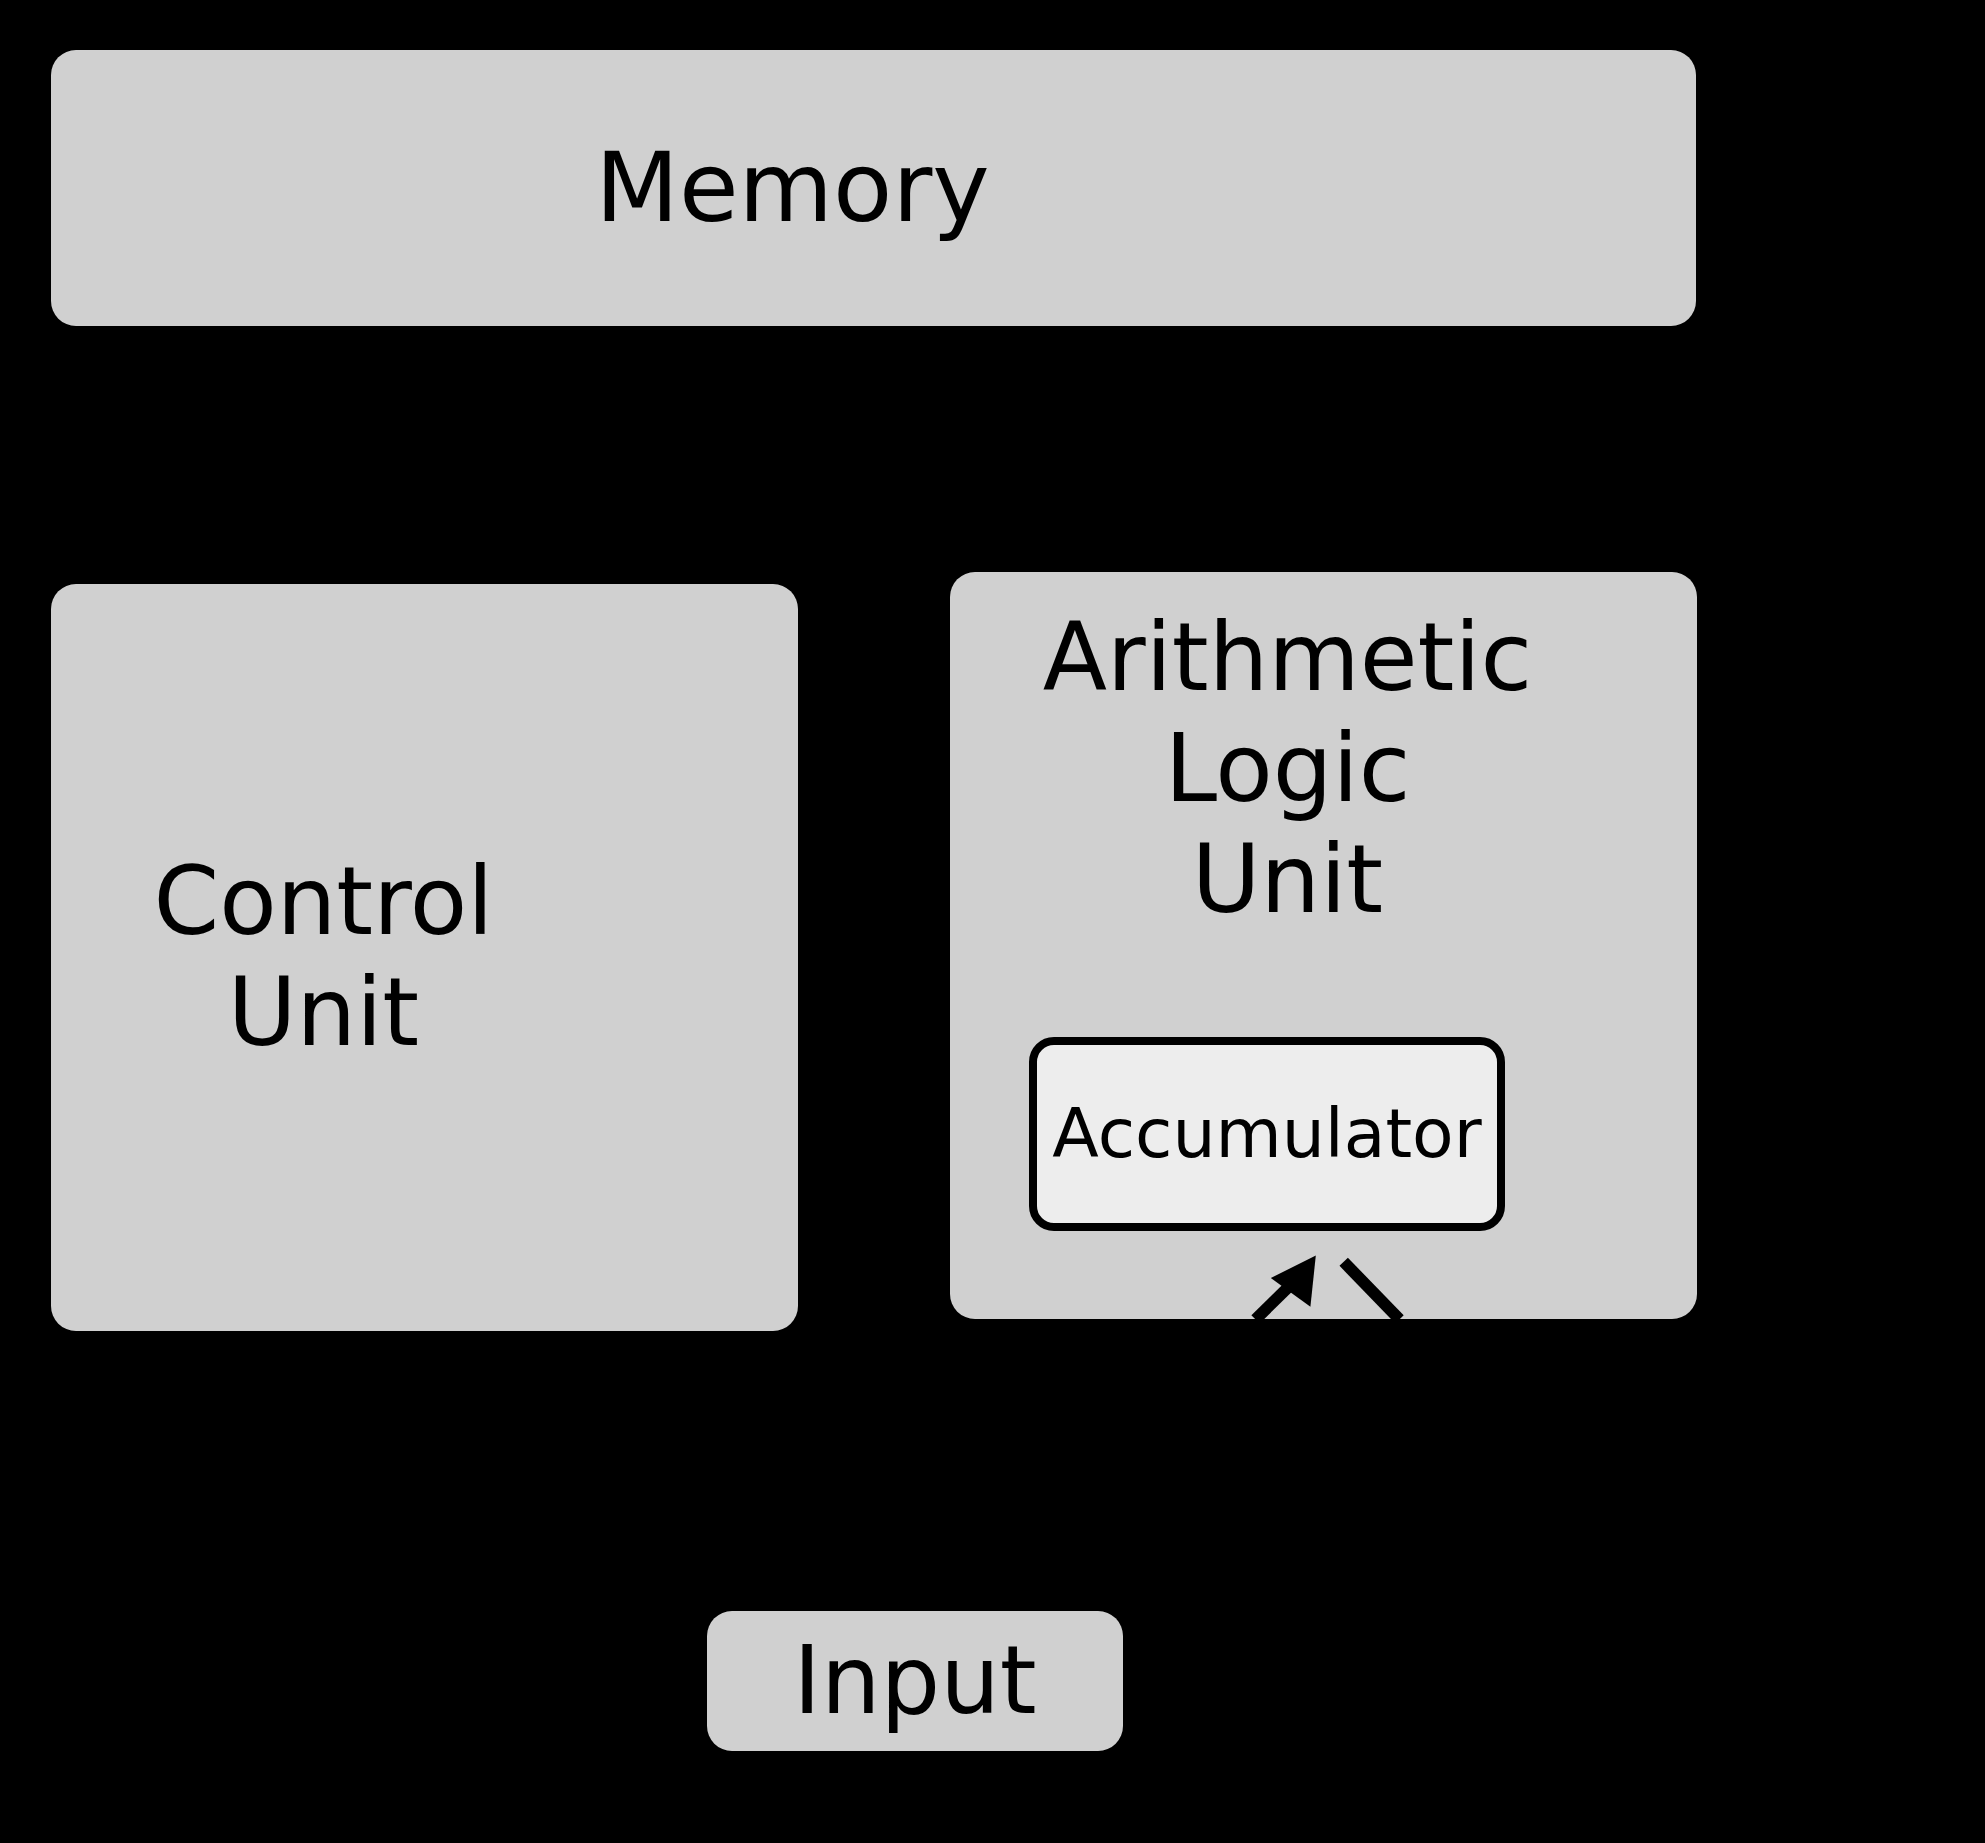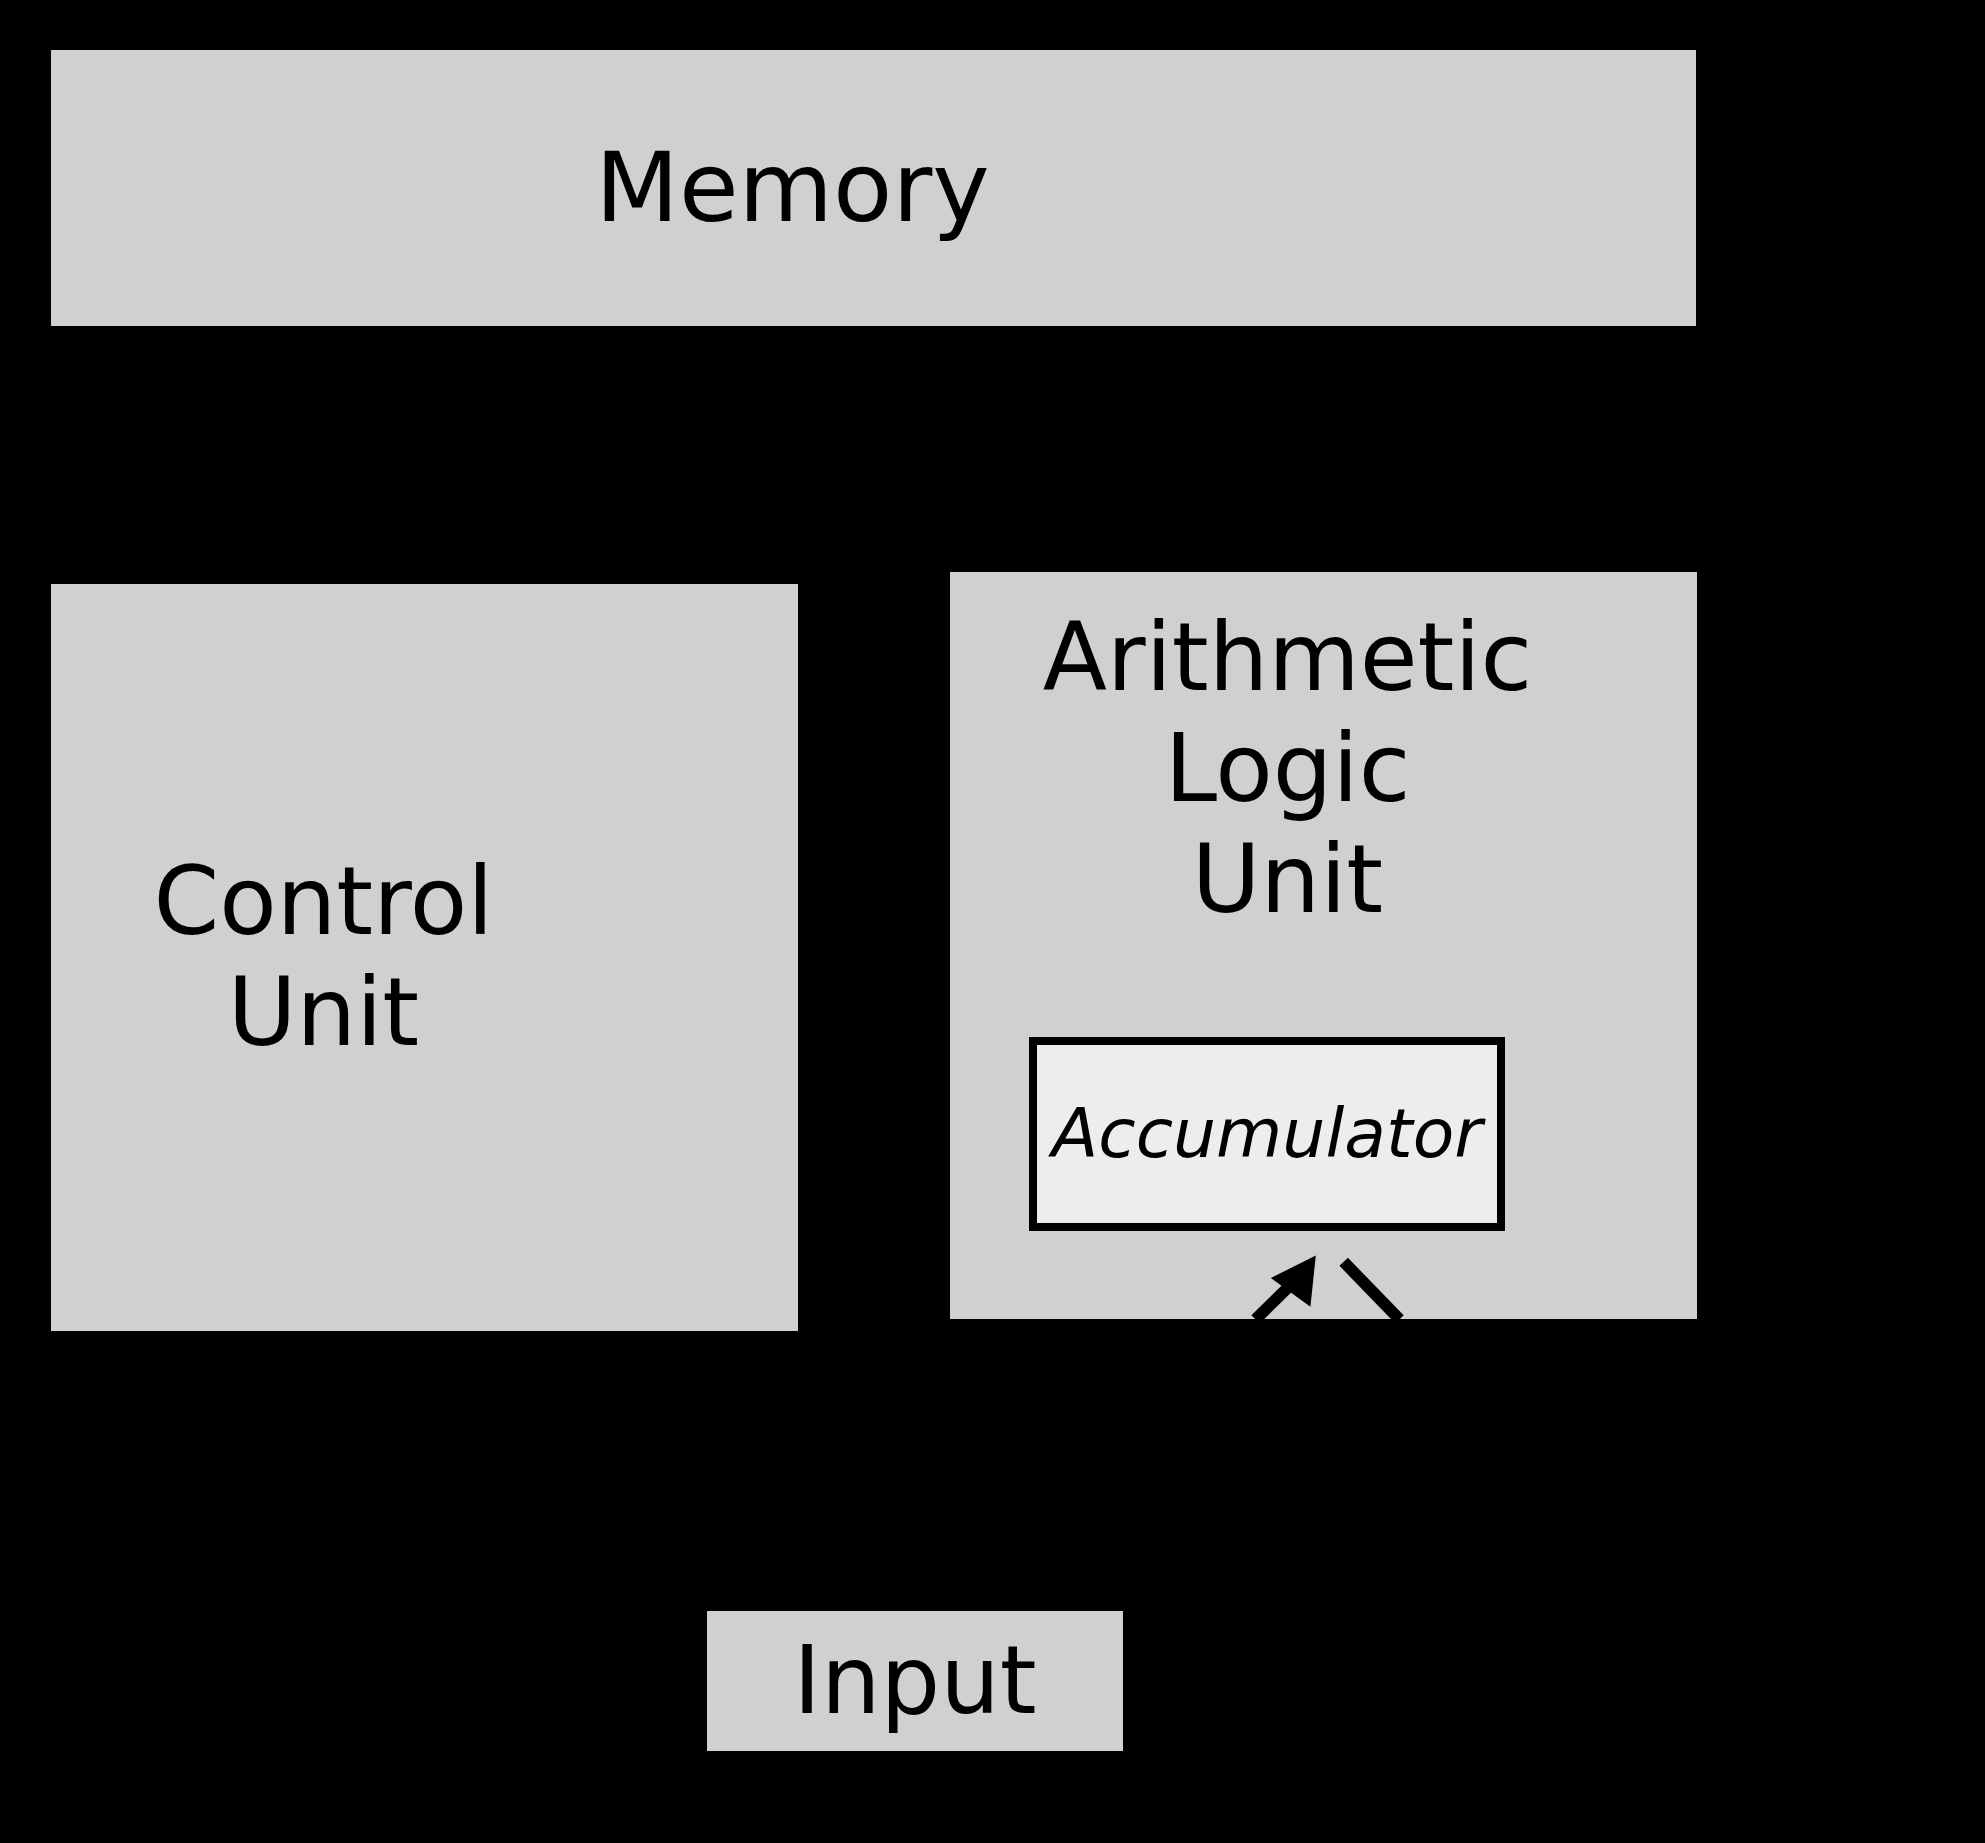--- a/index.html
+++ b/index.html
@@ -21,20 +21,21 @@
     box-sizing: border-box;
     background: #d0d0d0;
     color: #000000;
     display: flex;
     align-items: center;
     justify-content: center;
     text-align: center;
     line-height: 1.18;
     white-space: pre-line;
     user-select: none;
+    border-radius: 25px;
   }
 
   
   #memory-block {
     left: 51px;
     top: 50px;
     width: 1645px;
     height: 276px;
     font-size: 97px;
   }
@@ -66,21 +67,20 @@
   
   #accumulator-block {
     left: 1029px;
     top: 1037px;
     width: 476px;
     height: 194px;
     background: #ededed;
     border: 8px solid #000000;
     font-size: 68px;
     line-height: 1;
-    font-style: italic;
   }
 
   
   #input-block {
     left: 707px;
     top: 1611px;
     width: 416px;
     height: 140px;
     font-size: 94px;
     align-items: center;

